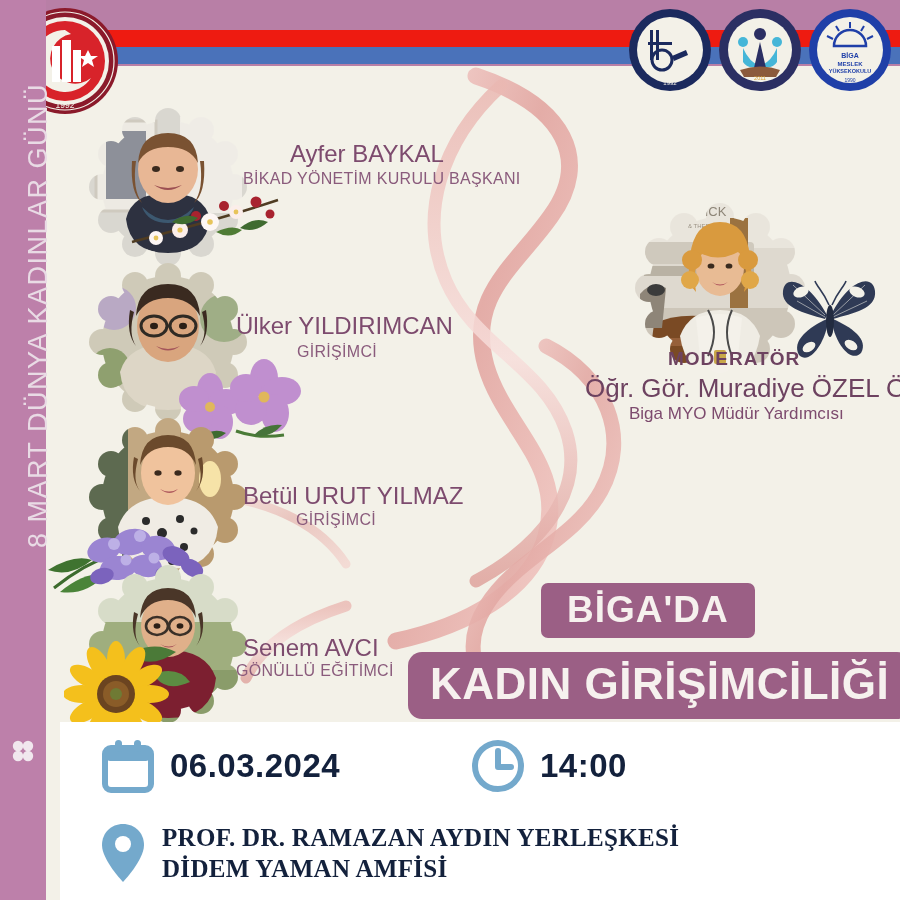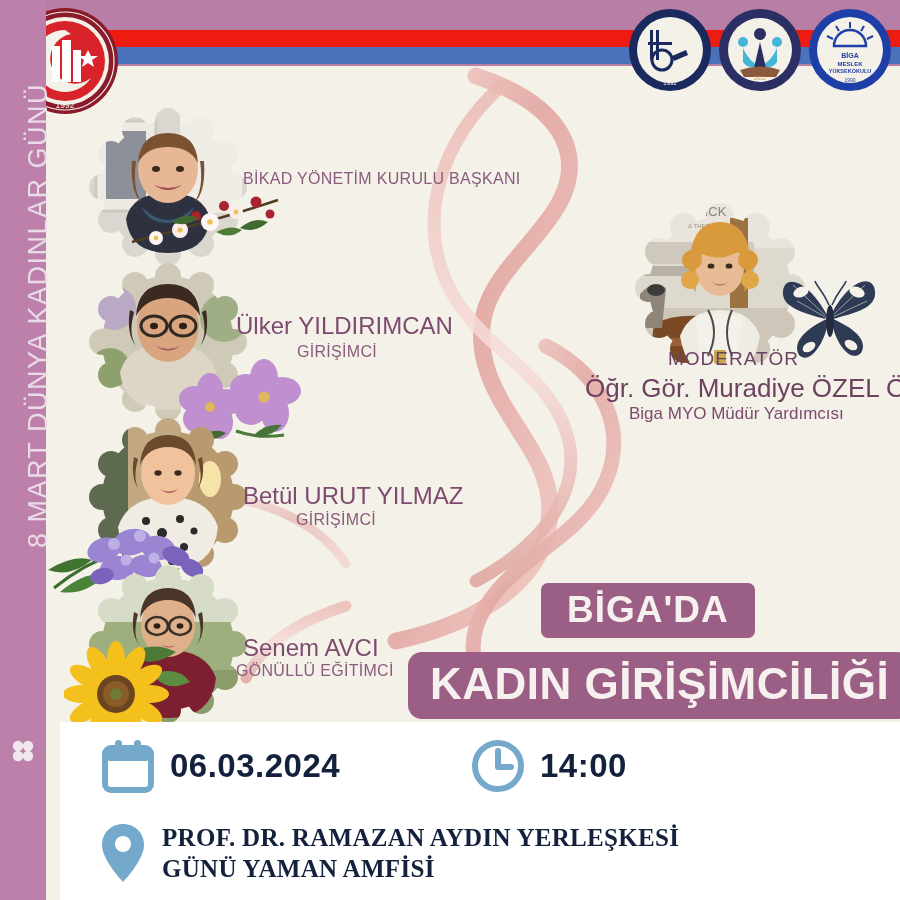--- a/index.html
+++ b/index.html
@@ -234,20 +234,21 @@
         </g>
       <circle cx="68" cy="36" r="5" fill="#a8232f"></circle>
         <circle cx="96" cy="26" r="5" fill="#a8232f"></circle>
       <circle cx="128" cy="22" r="5.5" fill="#a8232f"></circle>
         <circle cx="142" cy="34" r="4.5" fill="#a8232f"></circle>
       <path d="M44 42 q14 -10 26 -4 q-12 10 -26 4z" fill="#3f6b30"></path>
       <path d="M88 52 q16 -8 26 -2 q-12 10 -26 2z" fill="#4f7c35"></path>
       <path d="M112 48 q14 -12 28 -6 q-14 12 -28 6z" fill="#3f6b30"></path>
     </g>
   </svg>
+  <div class="sp-name" style="left:290px;top:140px;">Ayfer BAYKAL</div>
   <div class="sp-role" style="left:243px;top:170px;">BİKAD YÖNETİM KURULU BAŞKANI</div>
 
   <div class="scallop" style="left:84px;top:258px;width:168px;height:168px;">
     <svg viewBox="0 0 168 168" width="168" height="168">
       <defs>
         <mask id="scm2">
           <rect width="168" height="168" fill="black"></rect>
           <g fill="white">
             <circle cx="84" cy="84" r="66"></circle>
             <circle cx="84" cy="18" r="13"></circle>
@@ -525,21 +526,21 @@
     <g stroke="#f3f1e8" stroke-width="1" opacity=".55">
       <line x1="50" y1="50" x2="18" y2="20"></line>
         <line x1="50" y1="52" x2="22" y2="36"></line>
       <line x1="58" y1="50" x2="90" y2="20"></line>
         <line x1="58" y1="52" x2="92" y2="36"></line>
     </g>
     <ellipse cx="55" cy="56" rx="4" ry="16" fill="#222b40"></ellipse>
     <path d="M54 40 C 48 26 42 22 40 16" stroke="#2f3a55" stroke-width="1.6" fill="none"></path>
     <path d="M57 40 C 63 26 69 22 71 16" stroke="#2f3a55" stroke-width="1.6" fill="none"></path>
   </svg>
-  <div class="mod-label" style="left:668px;top:348px;">MODERATÖR</div>
+  <div class="mod-label" style="left:668px;top:348px;font-weight:bold;">MODERATÖR</div>
   <div class="mod-name" style="left:585px;top:373px;">Öğr. Gör. Muradiye ÖZEL ÖDÜL</div>
   <div class="mod-sub" style="left:629px;top:404px;">Biga MYO Müdür Yardımcısı</div>
 
   <div class="title-top">BİGA'DA</div>
   <div class="title-bot">KADIN GİRİŞİMCİLİĞİ</div>
 
   <div class="infocard"></div>
 
   <div class="info-row info-dt">
     <svg class="ic" width="56" height="56" viewBox="0 0 56 56">
@@ -559,17 +560,17 @@
     <span class="info-val">14:00</span>
   </div>
 
   <div class="info-row info-loc">
     <svg class="ic" width="46" height="62" viewBox="0 0 46 62">
       <path d="M23 2 C 11 2 2 11 2 23 C 2 38 23 60 23 60 C 23 60 44 38 44 23 C 44 11 35 2 23 2 z" fill="#74a9cc"></path>
       <circle cx="23" cy="22" r="8" fill="#ffffff"></circle>
     </svg>
     <div class="loc-lines">
       <div>PROF. DR. RAMAZAN AYDIN YERLEŞKESİ</div>
-      <div>GÜNÜ YAMAN AMFİSİ</div>
+      <div>DİDEM YAMAN AMFİSİ</div>
     </div>
   </div>
 
 </div>
 
 </body></html>

